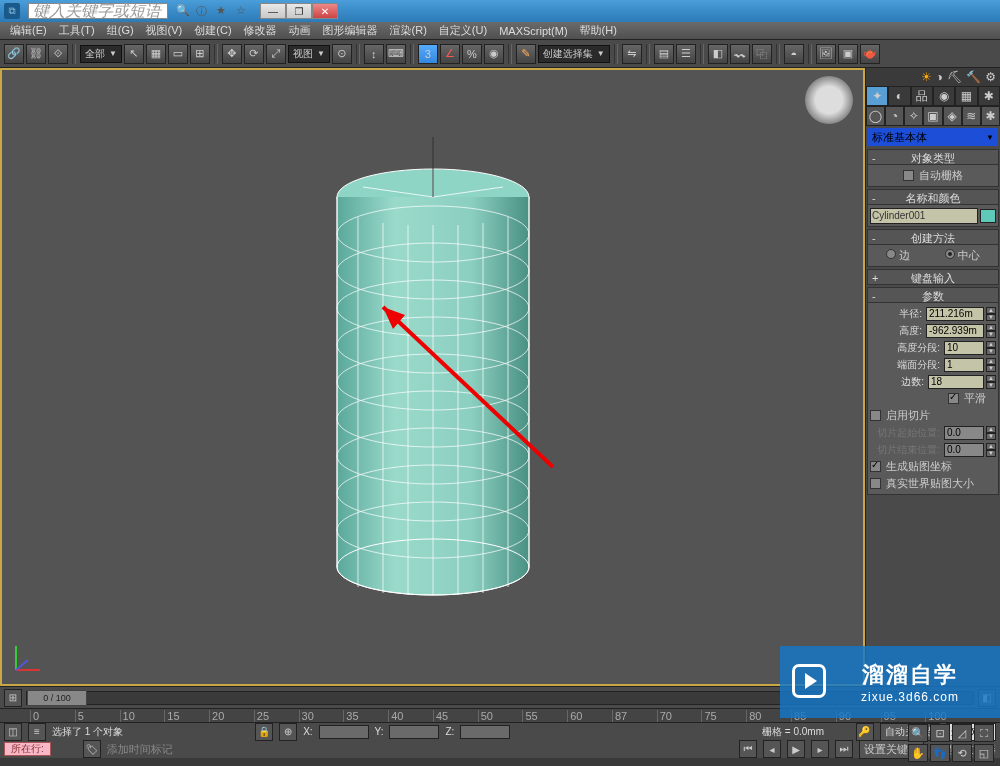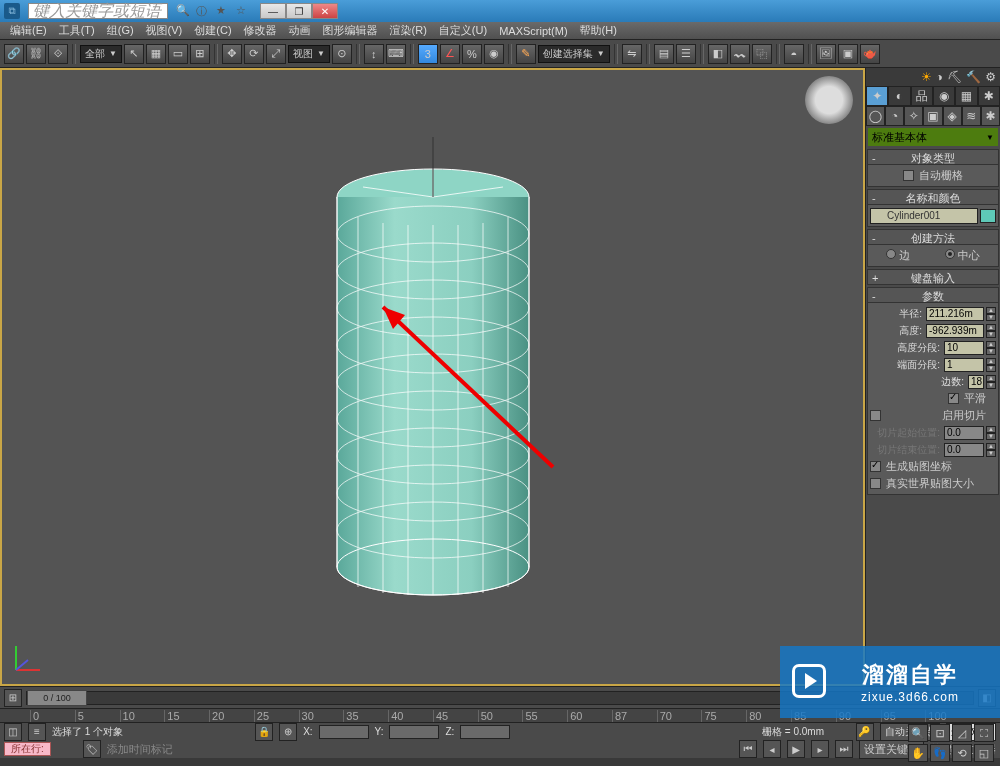--- a/index.html
+++ b/index.html
@@ -42,40 +42,40 @@
 
 
 .cmdpanel { width:135px; background:#4a4a4a; border-left:1px solid #222; display:flex;flex-direction:column; }
 .cp-top { height:18px;background:#3a3a3a;display:flex;align-items:center;justify-content:flex-end;gap:4px;padding:0 4px; }
 .cp-top span{font-size:12px;}
 .cp-tabs { height:20px;background:#3a3a3a;display:flex; }
 .cp-tab { flex:1;border:1px solid #222;display:flex;align-items:center;justify-content:center;font-size:12px; }
 .cp-tab.active{background:#5a9fd4;}
 .cp-subtabs{height:20px;display:flex;}
 .cp-subtab{flex:1;border:1px solid #222;background:#555;display:flex;align-items:center;justify-content:center;font-size:12px;}
-.cp-dropdown { height:18px;background:#4d7c0f;color:#000;margin:2px;font-size:11px;padding:0 4px;display:flex;align-items:center;justify-content:space-between; }
+.cp-dropdown { height:18px;background:#1d4ed8;color:#000;margin:2px;font-size:11px;padding:0 4px;display:flex;align-items:center;justify-content:space-between; }
 .cp-dropdown::after{content:"▼";font-size:8px;}
 .cp-section { margin:1px; }
 .cp-head { height:16px;background:#555;color:#ddd;font-size:11px;text-align:center;line-height:16px;border:1px solid #333;position:relative; }
 .cp-head .toggle{position:absolute;left:4px;}
 .cp-body { background:#5a5a5a;padding:2px;border:1px solid #333;border-top:none; }
 .cp-row { display:flex;align-items:center;height:17px;gap:2px; }
 .cp-lbl { color:#ddd;font-size:10px;text-align:right;flex:1;padding-right:2px; }
 .cp-chk { width:11px;height:11px;background:#888;border:1px solid #333;display:inline-block;margin-right:3px;position:relative; }
 .cp-chk.on::after{content:"✓";position:absolute;left:0;top:-3px;font-size:10px;color:#000;}
 .cp-radio{width:10px;height:10px;border-radius:50%;background:#888;border:1px solid #333;display:inline-block;margin-right:3px;position:relative;}
 .cp-radio.on::after{content:"";position:absolute;left:2px;top:2px;width:4px;height:4px;background:#222;border-radius:50%;}
 .cp-input { height:14px;background:#c4c4a8;border:1px solid #222;color:#000;font-size:10px;padding:0 2px;width:58px; }
 .cp-spin { width:10px;display:flex;flex-direction:column; }
 .cp-spin span{height:7px;background:#666;border:1px solid #222;font-size:6px;line-height:5px;text-align:center;}
 .cp-grid2 { display:grid;grid-template-columns:1fr 1fr;gap:1px; }
 .cp-btn { height:16px;background:#6a6a6a;border:1px solid #333;color:#ddd;font-size:10px;text-align:center;line-height:14px; }
 .cp-btn.active{background:#5a9fd4;color:#fff;}
 .cp-swatch { width:16px;height:14px;background:#5ec9b8;border:1px solid #222; }
-.cp-nameinput { flex:1;height:16px;background:#c4c4a8;border:1px solid #222;color:#333;font-size:10px;padding:0 16px;line-height:14px; }
+.cp-nameinput { flex:1;height:16px;background:#c4c4a8;border:1px solid #222;color:#333;font-size:10px;padding:0 1px;line-height:14px; }
 
 
 .timeline { height:22px;background:#4a4a4a;border-top:1px solid #222;display:flex;align-items:center;padding:0 4px; }
 .tl-slider { flex:1;height:14px;background:#3a3a3a;border:1px solid #222;position:relative;margin:13px 4px; }
 .tl-thumb { position:absolute;left:0;top:-2px;height:16px;width:60px;background:#888;border:1px solid #444;font-size:9px;text-align:center;line-height:14px;color:#222; }
 .tl-btn { width:18px;height:18px;background:#555;border:1px solid #222;display:flex;align-items:center;justify-content:center;font-size:10px; }
 
 .ruler { height:14px;background:#444;border-top:1px solid #222;position:relative;font-size:9px;color:#aaa;display:flex;align-items:flex-end;padding:0 30px; }
 .ruler span{flex:1;text-align:left;border-left:1px solid #666;padding-left:2px;}
 
@@ -329,31 +329,31 @@
         <div class="cp-row">
             <span class="cp-lbl">端面分段:</span>
             <span class="cp-input" style="width:40px">1</span>
             <span class="cp-spin">
               <span>▲</span>
               <span>▼</span>
             </span>
           </div>
         <div class="cp-row">
             <span class="cp-lbl">边数:</span>
-            <span class="cp-input" style="width:16px">18</span>
+            <span class="cp-input" style="width:56px">18</span>
             <span class="cp-spin">
               <span>▲</span>
               <span>▼</span>
             </span>
           </div>
         <div class="cp-row" style="justify-content:flex-end;padding-right:10px">
             <span class="cp-chk on"></span>
             <span>平滑</span>
           </div>
-        <div class="cp-row" style="justify-content:space-between;padding-right:10px">
+        <div class="cp-row" style="justify-content:flex-start;padding-right:10px">
             <span class="cp-chk"></span>
             <span>启用切片</span>
           </div>
         <div class="cp-row">
             <span class="cp-lbl" style="color:#777">切片起始位置:</span>
             <span class="cp-input" style="width:40px;background:#888">0.0</span>
             <span class="cp-spin">
               <span>▲</span>
               <span>▼</span>
             </span>

